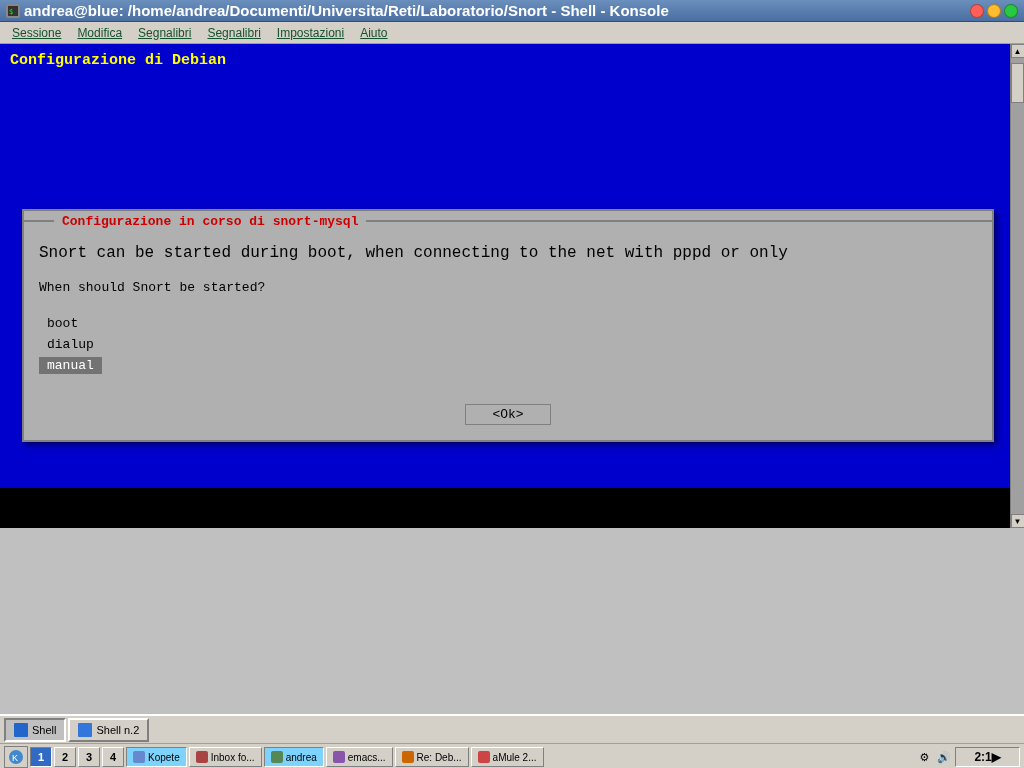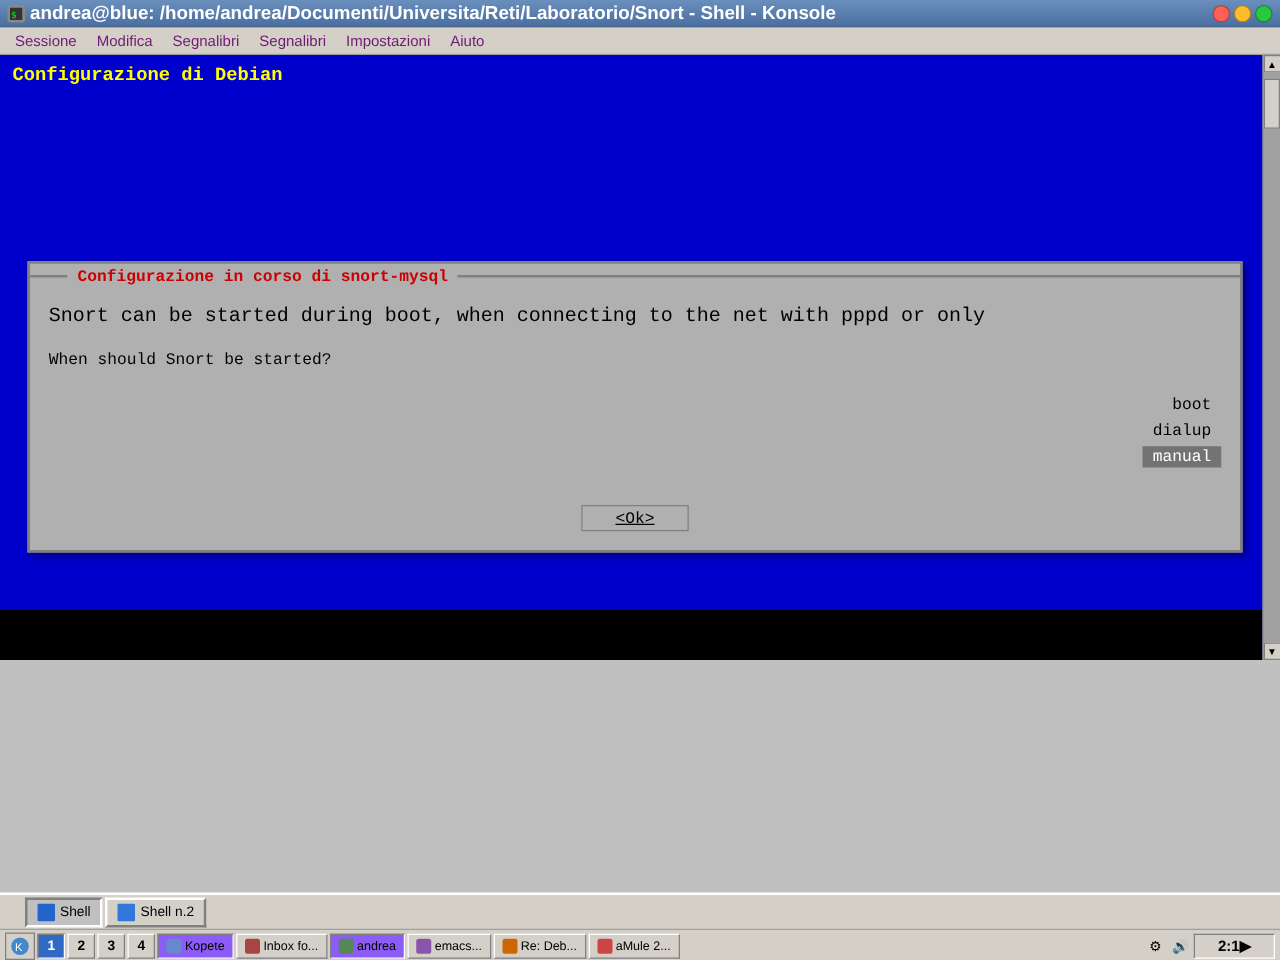--- a/index.html
+++ b/index.html
@@ -60,21 +60,22 @@
       height: 22px;
       display: flex;
       align-items: center;
       padding: 0 4px;
       border-bottom: 1px solid #a0a0a0;
       font-size: 12px;
     }
     .menu-item {
       padding: 2px 8px;
       cursor: pointer;
-      color: #701a75;
+      color: #14532d;
+      text-decoration: underline;
     }
 
     
     .terminal {
       background: #0000cc;
       width: 100%;
       height: 484px;
       position: relative;
       overflow: hidden;
     }
@@ -172,21 +173,21 @@
     .dialog-question {
       font-family: 'Courier New', monospace;
       font-size: 13px;
       color: #000;
       margin-bottom: 20px;
     }
 
     .options-list {
       display: flex;
       flex-direction: column;
-      align-items: flex-end;
+      align-items: flex-start;
       gap: 4px;
       margin-bottom: 30px;
     }
 
     .option-item {
       font-family: 'Courier New', monospace;
       font-size: 13px;
       color: #000;
       padding: 1px 8px;
       cursor: pointer;
@@ -201,21 +202,20 @@
       justify-content: center;
     }
     .ok-button {
       font-family: 'Courier New', monospace;
       font-size: 13px;
       color: #000;
       padding: 2px 26px;
       background: #b0b0b0;
       border: 1px solid #808080;
       cursor: pointer;
-      text-decoration: underline;
     }
 
     
     .terminal-bottom {
       position: absolute;
       bottom: 0;
       left: 0;
       right: 14px;
       height: 40px;
       background: #000;
@@ -231,21 +231,21 @@
       background: #d4d0c8;
       border-top: 2px solid #ffffff;
       display: flex;
       flex-direction: column;
     }
 
     .taskbar-top {
       height: 28px;
       display: flex;
       align-items: center;
-      padding: 2px 20px;
+      padding: 2px 4px;
       gap: 2px;
       border-bottom: 1px solid #a0a0a0;
     }
 
     .task-button {
       height: 24px;
       background: #d4d0c8;
       border: 2px solid;
       border-color: #ffffff #808080 #808080 #ffffff;
       padding: 0 8px;
@@ -319,21 +319,21 @@
       padding: 0 6px;
       font-size: 10px;
       display: flex;
       align-items: center;
       gap: 3px;
       cursor: pointer;
       white-space: nowrap;
     }
     .app-task-btn.active {
       border-color: #808080 #ffffff #ffffff #808080;
-      background: #8b5cf6;
+      background: #7dd3fc;
     }
 
     .app-icon {
       width: 12px;
       height: 12px;
       border-radius: 2px;
       flex-shrink: 0;
     }
 
     .clock-area {

